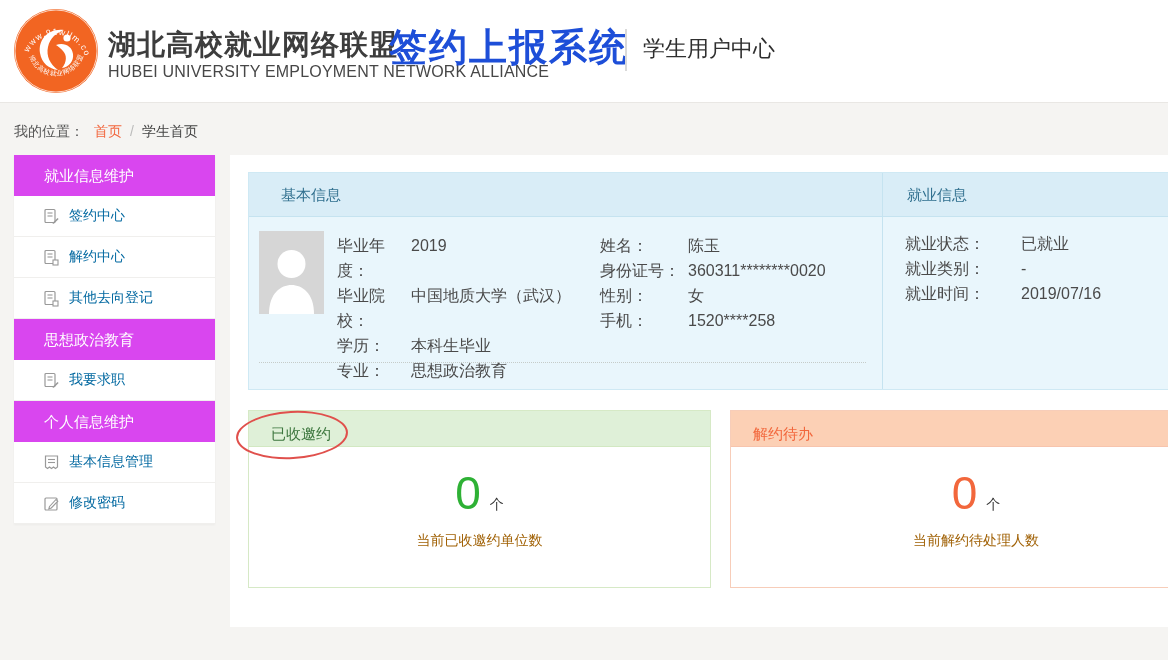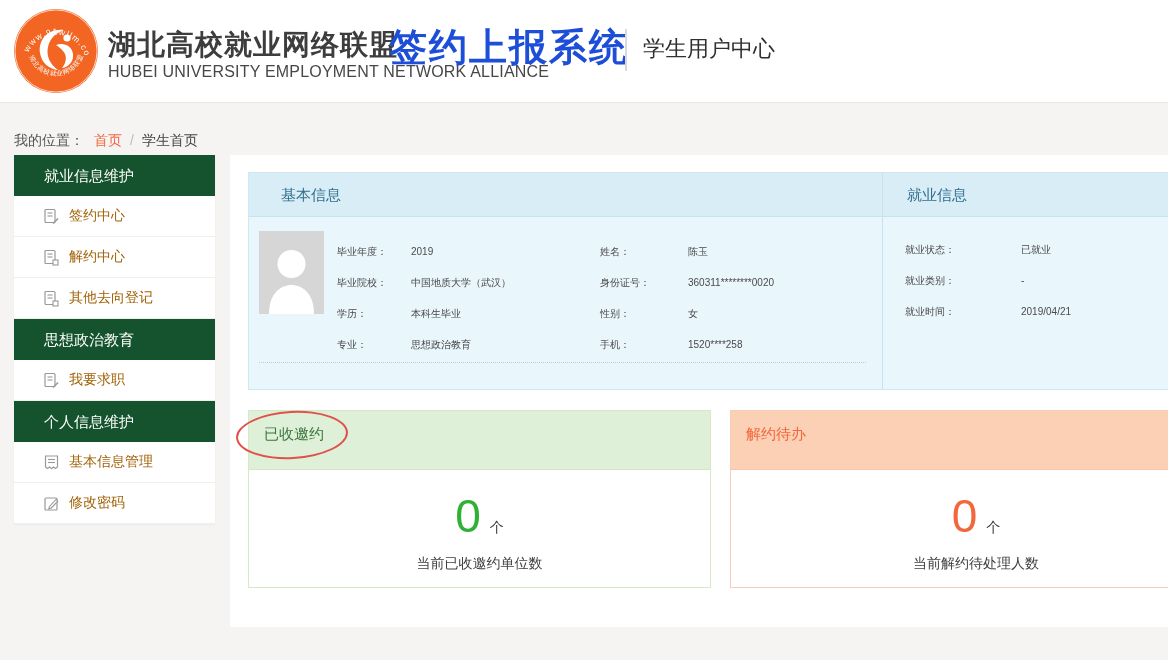--- a/index.html
+++ b/index.html
@@ -10,66 +10,66 @@
   
   .header { position:absolute; left:0; top:0; width:1168px; height:103px; background:#fff; border-bottom:1px solid #e9e7e4; }
   .logo { position:absolute; left:14px; top:9px; width:84px; height:84px; }
   .brand-cn { position:absolute; left:108px; top:26px; font-size:28px; font-weight:bold; color:#3d3d3d; letter-spacing:1px; }
   .brand-en { position:absolute; left:108px; top:63px; font-size:16px; color:#474747; letter-spacing:0.2px; }
   .system-name { position:absolute; left:389px; top:22px; font-size:38px; font-weight:bold; color:#1d4ed8; font-family:"DejaVu Serif", serif; letter-spacing:2px; }
   .header-vdivider { position:absolute; left:625px; top:29px; width:2px; height:42px; background:#d9d9d9; }
   .portal-name { position:absolute; left:643px; top:34px; font-size:22px; color:#2f2f2f;text-align:right; }
 
   
-  .breadcrumb { position:absolute; left:14px; top:132px; font-size:14px; color:#555; }
+  .breadcrumb { position:absolute; left:14px; top:123px; font-size:14px; color:#555; }
   .breadcrumb .home { color:#f2673f; margin-left:10px; cursor:pointer; }
   .breadcrumb .sep { color:#bbb; margin:0 8px; }
   .breadcrumb .current { color:#444; }
 
   
   .sidebar { position:absolute; left:14px; top:155px; width:201px; background:#fff; box-shadow:0 1px 2px rgba(0,0,0,0.04); }
-  .side-header { height:41px; line-height:41px; background:#14532d; color:#fff; font-size:15px; padding-left:30px; cursor:pointer; }
-  .side-item { height:41px; display:flex; align-items:center; padding-left:29px; color:#a16207; font-size:14px; border-bottom:1px solid #f0efed; cursor:pointer; background:#fff; }
+  .side-header { height:41px; line-height:41px; background:#d946ef; color:#fff; font-size:15px; padding-left:30px; cursor:pointer; }
+  .side-item { height:41px; display:flex; align-items:center; padding-left:29px; color:#0369a1; font-size:14px; border-bottom:1px solid #f0efed; cursor:pointer; background:#fff; }
   .side-item .icn { width:17px; height:17px; margin-right:9px; flex:0 0 auto; }
 
   
   .main { position:absolute; left:230px; top:155px; width:1056px; height:472px; background:#fff; }
 
   
   .panel-blue { position:absolute; left:18px; top:17px; width:976px; height:218px; background:#e9f6fc; border:1px solid #cfe9f4; }
   .pb-header { display:flex; height:44px; background:#d9edf7; border-bottom:1px solid #c5e3f0; }
   .pb-h-left { width:633px; line-height:43px; padding-left:32px; color:#31708f; font-size:15px; }
   .pb-h-right { flex:1; line-height:43px; padding-left:24px; color:#31708f; font-size:15px; border-left:1px solid #c5e3f0; }
   .pb-body { display:flex; height:172px; }
   .pb-b-left { width:633px; position:relative; padding:14px 12px 0 10px; display:flex; }
   .pb-b-left .dotted { position:absolute; left:10px; right:16px; bottom:26px; border-top:1px dotted #c6ccc9; }
   .pb-b-right { flex:1; border-left:1px solid #c5e3f0; padding:14px 0 0 22px; }
   .avatar { width:65px; height:83px; background:#d6d6d6; margin-right:13px; flex:0 0 auto; overflow:hidden; }
   .fields-wrap { display:flex; padding-top:2px; }
   .fcol-1 { width:263px; }
-  .frow { display:flex; line-height:25px; font-size:10px; color:#4a4a4a;margin-top:6px; }
+  .frow { display:flex; line-height:25px; font-size:16px; color:#4a4a4a; }
   .fcol-1 .f-label { width:74px; flex:0 0 auto; }
   .fcol-2 .f-label { width:88px; flex:0 0 auto; }
   .pb-b-right .frow { line-height:25px; }
   .pb-b-right .f-label { width:116px; flex:0 0 auto; }
   .f-value { color:#4a4a4a; }
 
   
   .card { position:absolute; top:255px; height:178px; background:#fff; }
   .card.green { left:18px; width:463px; border:1px solid #d6e9c6; }
   .card.orange { left:500px; width:492px; border:1px solid #f7cdb9; }
-  .card-header { height:59px; line-height:46px; padding-left:15px; font-size:15px; }
+  .card-header { height:36px; line-height:46px; padding-left:22px; font-size:15px; }
   .card.green .card-header { background:#dff0d8; color:#3c763d; border-bottom:1px solid #d2e8c2; }
   .card.orange .card-header { background:#fcd0b5; color:#f2673c; border-bottom:1px solid #f7c4ad; }
   .card-body { text-align:center; padding-top:20px; }
   .count { font-size:46px; line-height:52px; }
   .card.green .count { color:#2eb135; }
   .card.orange .count { color:#f2673c; }
   .unit { font-size:14px; color:#333; margin-left:9px; }
-  .caption { margin-top:13px; font-size:14px; color:#404040; }
+  .caption { margin-top:13px; font-size:14px; color:#a16207; }
 
   
   .red-ellipse { position:absolute; left:236px; top:411px; width:112px; height:48px; border:2px solid #e0504c; border-radius:50%; transform:rotate(-3deg); pointer-events:none; }
 </style>
 </head>
 <body>
 
 <div class="page">
 
   <div class="header">
@@ -226,21 +226,21 @@
           <div class="frow">
             <span class="f-label">就业状态：</span>
             <span class="f-value">已就业</span>
           </div>
           <div class="frow">
             <span class="f-label">就业类别：</span>
             <span class="f-value">-</span>
           </div>
           <div class="frow">
             <span class="f-label">就业时间：</span>
-            <span class="f-value">2019/04/21</span>
+            <span class="f-value">2019/07/16</span>
           </div>
         </div>
       </div>
     </div>
 
     <div class="card green">
       <div class="card-header">已收邀约</div>
       <div class="card-body">
         <div>
           <span class="count">0</span><span class="unit">个</span>

